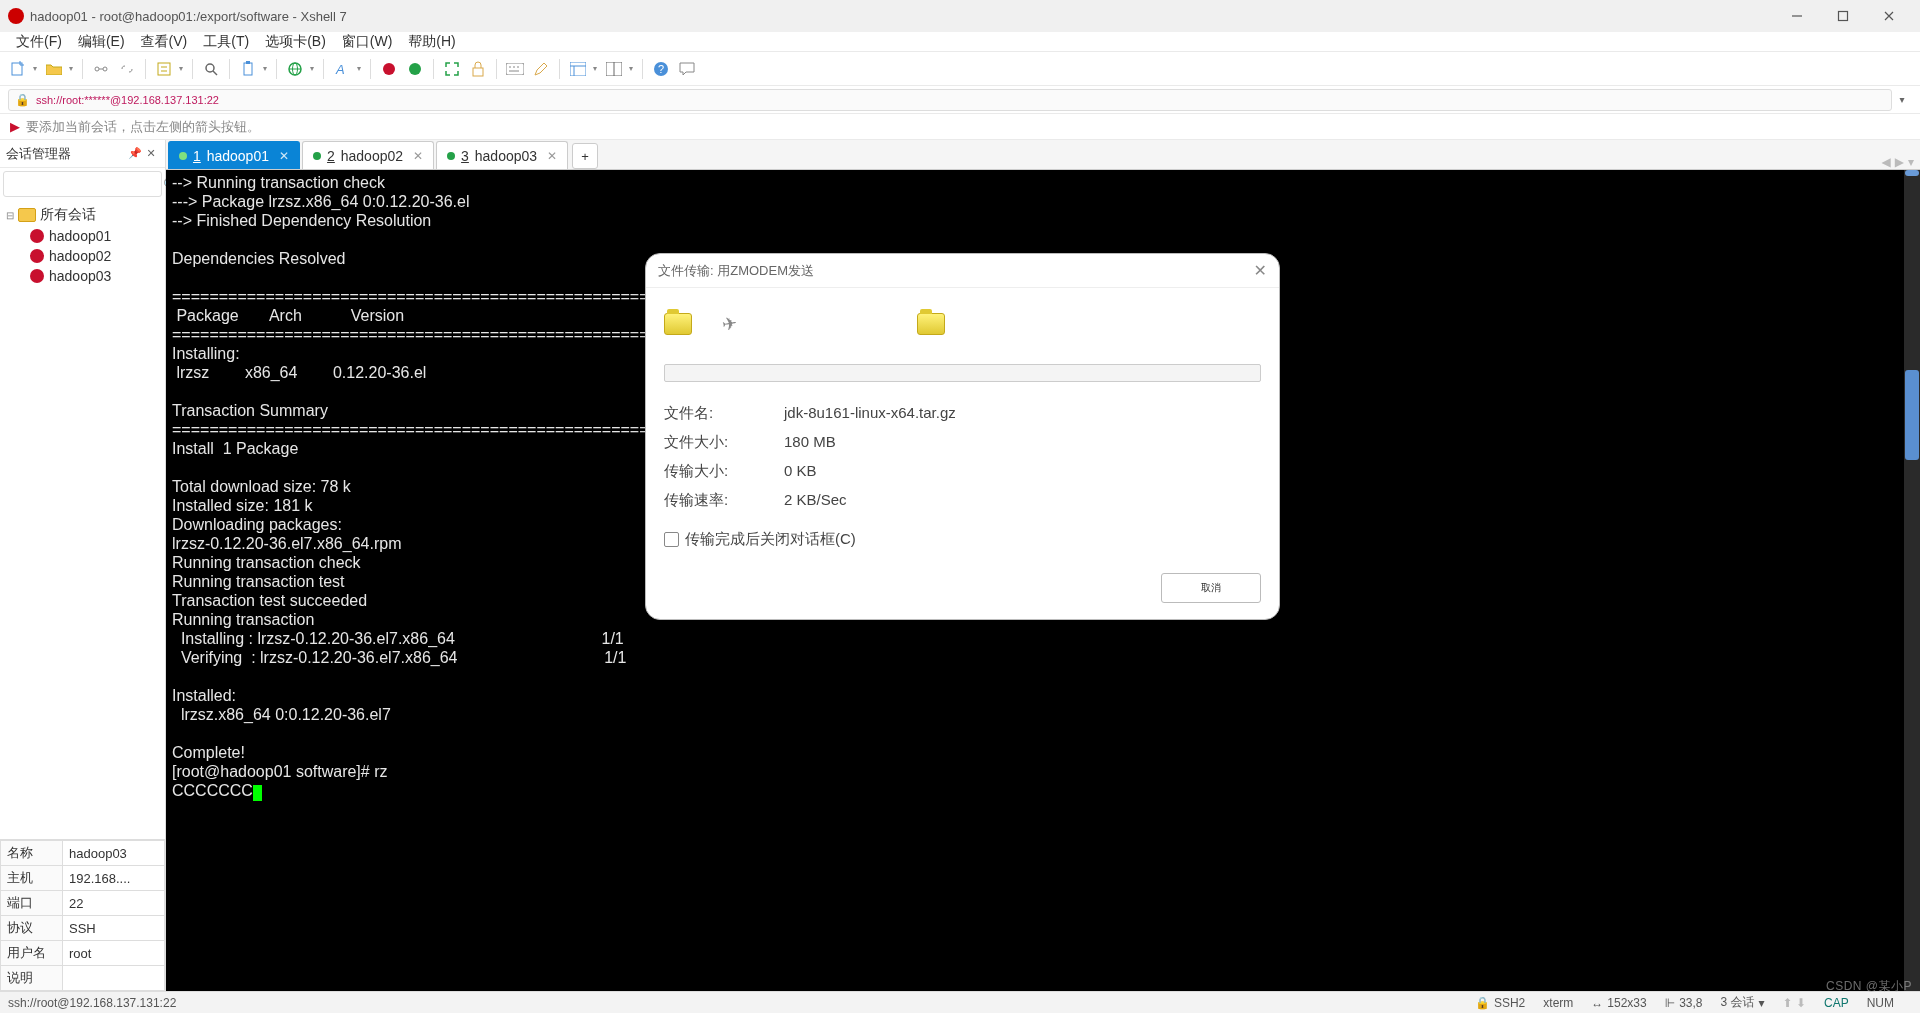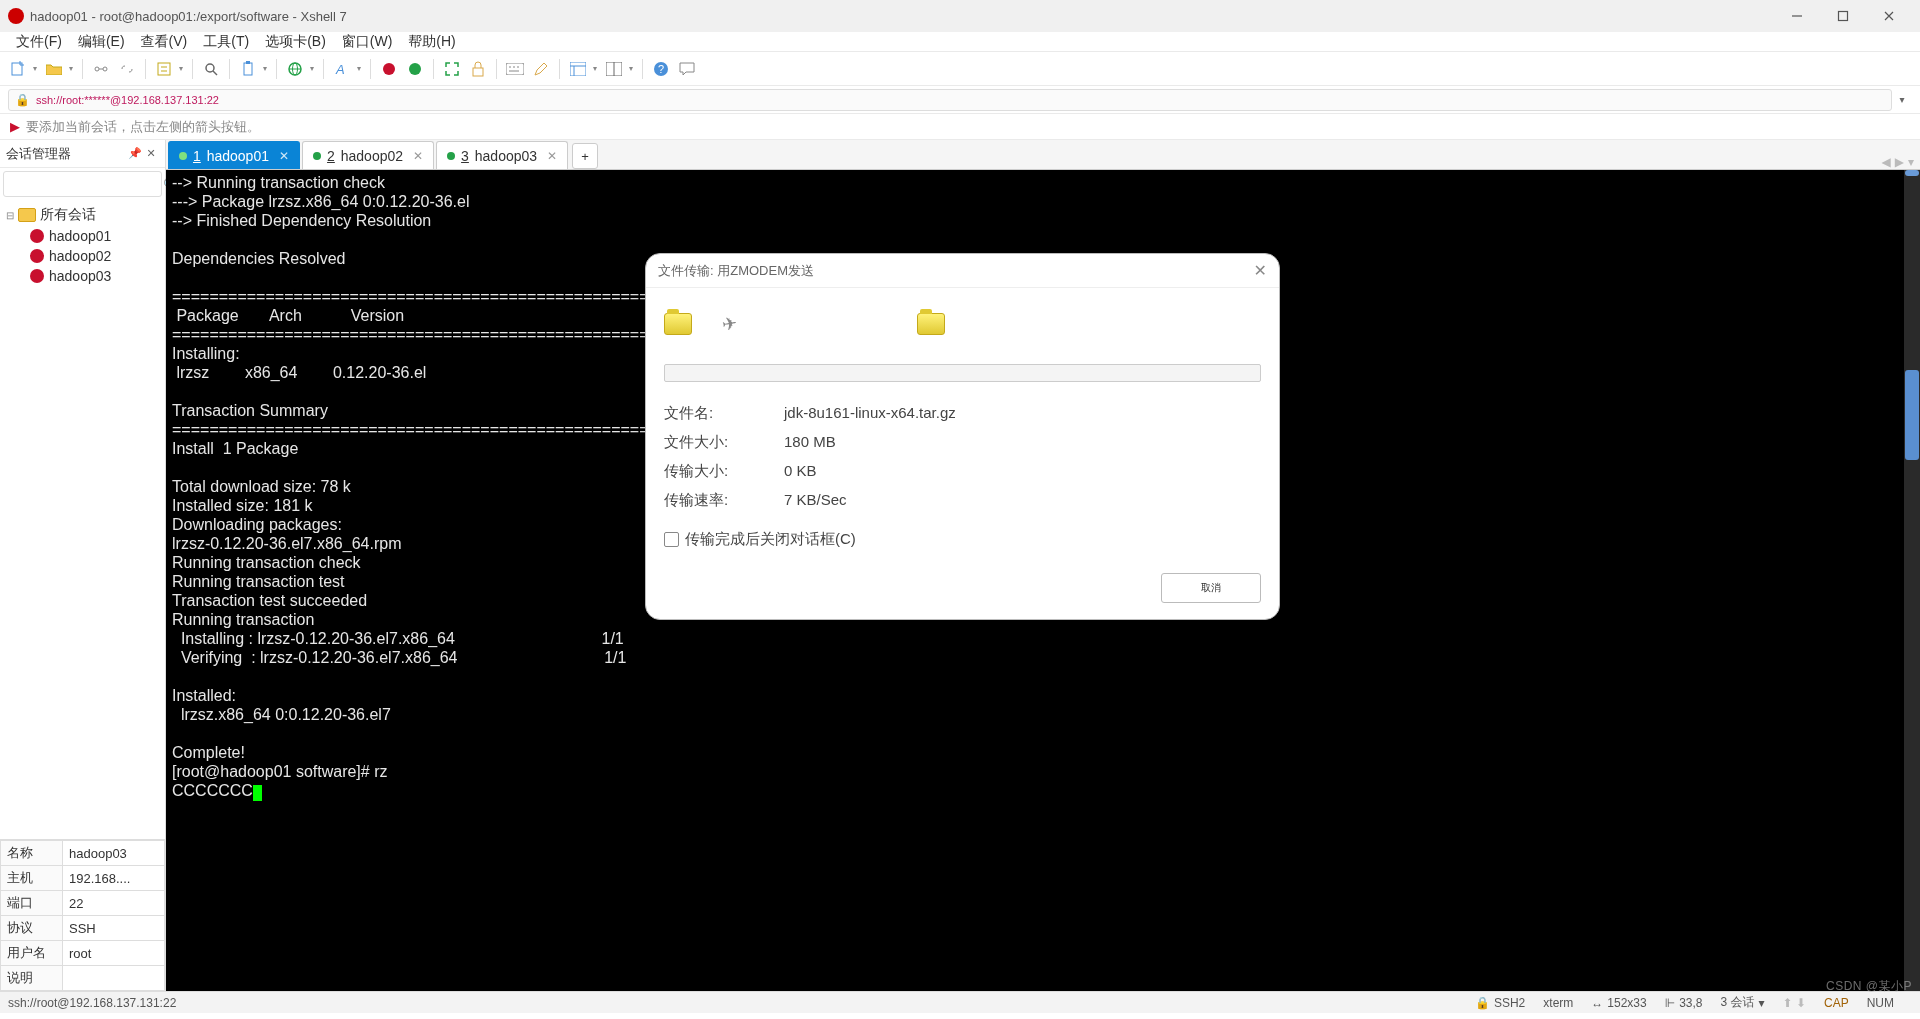--- a/index.html
+++ b/index.html
@@ -407,21 +407,21 @@
   <div class="spacer"></div>
   <div class="seg">
       <span class="lock2">🔒</span>
       <span>SSH2</span>
     </div>
   <div class="seg">xterm</div>
   <div class="seg">↔ <span>152x33</span></div>
   <div class="seg">⊩ <span>33,8</span></div>
   <div class="seg"><span>3 会话</span> ▾</div>
   <div class="seg" style="color:#bbb">⬆ ⬇</div>
-  <div class="seg" style="color:#a16207">CAP</div>
+  <div class="seg" style="color:#0f766e">CAP</div>
   <div class="seg">NUM</div>
 </div>
 
 <div class="dialog">
   <div class="dlg-title">
     <span class="t">文件传输: 用ZMODEM发送</span>
     <span class="x">✕</span>
   </div>
   <div class="dlg-body">
     <div class="dlg-anim">
@@ -432,21 +432,21 @@
     </div>
     <div class="dlg-prog"></div>
     <div class="dlg-grid">
       <div>文件名:</div>
         <div>jdk-8u161-linux-x64.tar.gz</div>
       <div>文件大小:</div>
         <div>180 MB</div>
       <div>传输大小:</div>
         <div>0 KB</div>
       <div>传输速率:</div>
-        <div>7 KB/Sec</div>
+        <div>2 KB/Sec</div>
     </div>
     <div class="dlg-check">
       <span class="cb"></span>
       <span>传输完成后关闭对话框(C)</span>
     </div>
     <div class="dlg-foot">
       <div class="btn">取消</div>
     </div>
   </div>
 </div>

